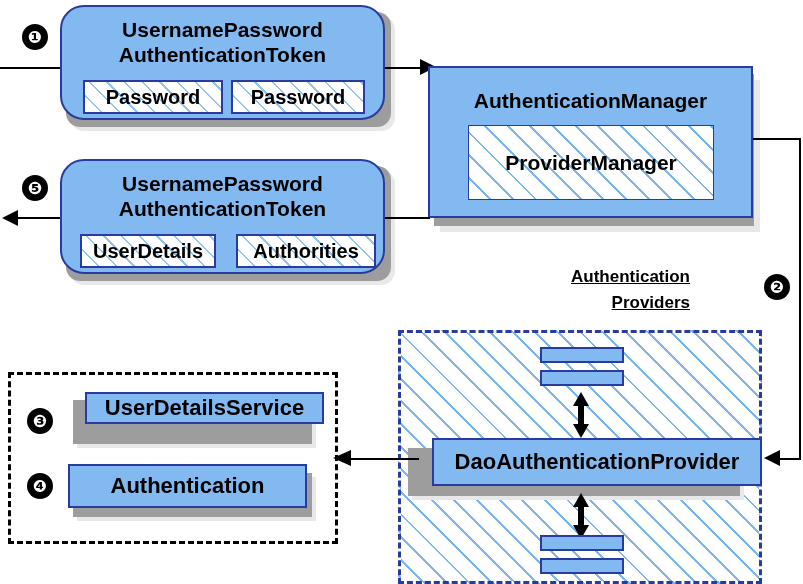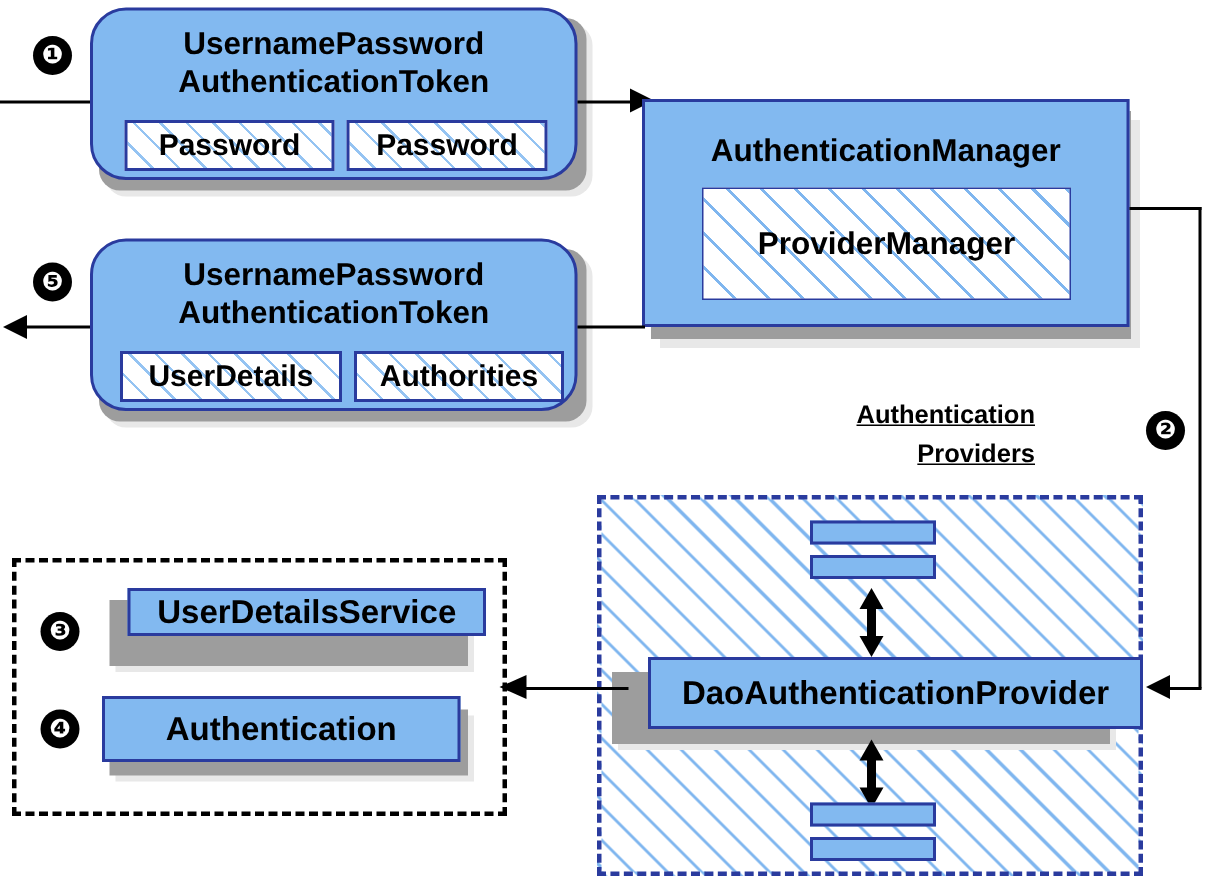--- a/index.html
+++ b/index.html
@@ -153,21 +153,21 @@
   <svg class="arrow" style="left:0px; top:210px;" width="20" height="18">
     <polygon points="18,0 2,8 18,16"></polygon>
   </svg>
   <div class="line-h" style="left:14px; top:217px; width:48px;"></div>
 
   <div class="shadow-far abs" style="left:70px; top:170px; width:325px; height:115px; border-radius:14px;"></div>
   <div class="shadow-near abs" style="left:66px; top:166px; width:325px; height:115px; border-radius:14px;"></div>
   <div class="node rounded" style="left:60px; top:159px; width:325px; height:115px;">
     <div class="token-title" style="top:10px;">UsernamePassword
 AuthenticationToken</div>
-    <div class="field" style="left:18px; top:73px; width:148px; height:34px;">UserDetails</div>
+    <div class="field" style="left:18px; top:73px; width:136px; height:34px;">UserDetails</div>
     <div class="field" style="left:174px; top:73px; width:140px; height:34px;">Authorities</div>
   </div>
 
   <div class="line-h" style="left:385px; top:217px; width:45px;"></div>
 
   <div class="line-h" style="left:753px; top:138px; width:48px;"></div>
   <div class="line-v" style="left:799px; top:138px; height:321px;"></div>
   <div class="line-h" style="left:778px; top:458px; width:23px;"></div>
   <svg class="arrow" style="left:762px; top:450px;" width="20" height="18">
     <polygon points="18,0 2,8 18,16"></polygon>

